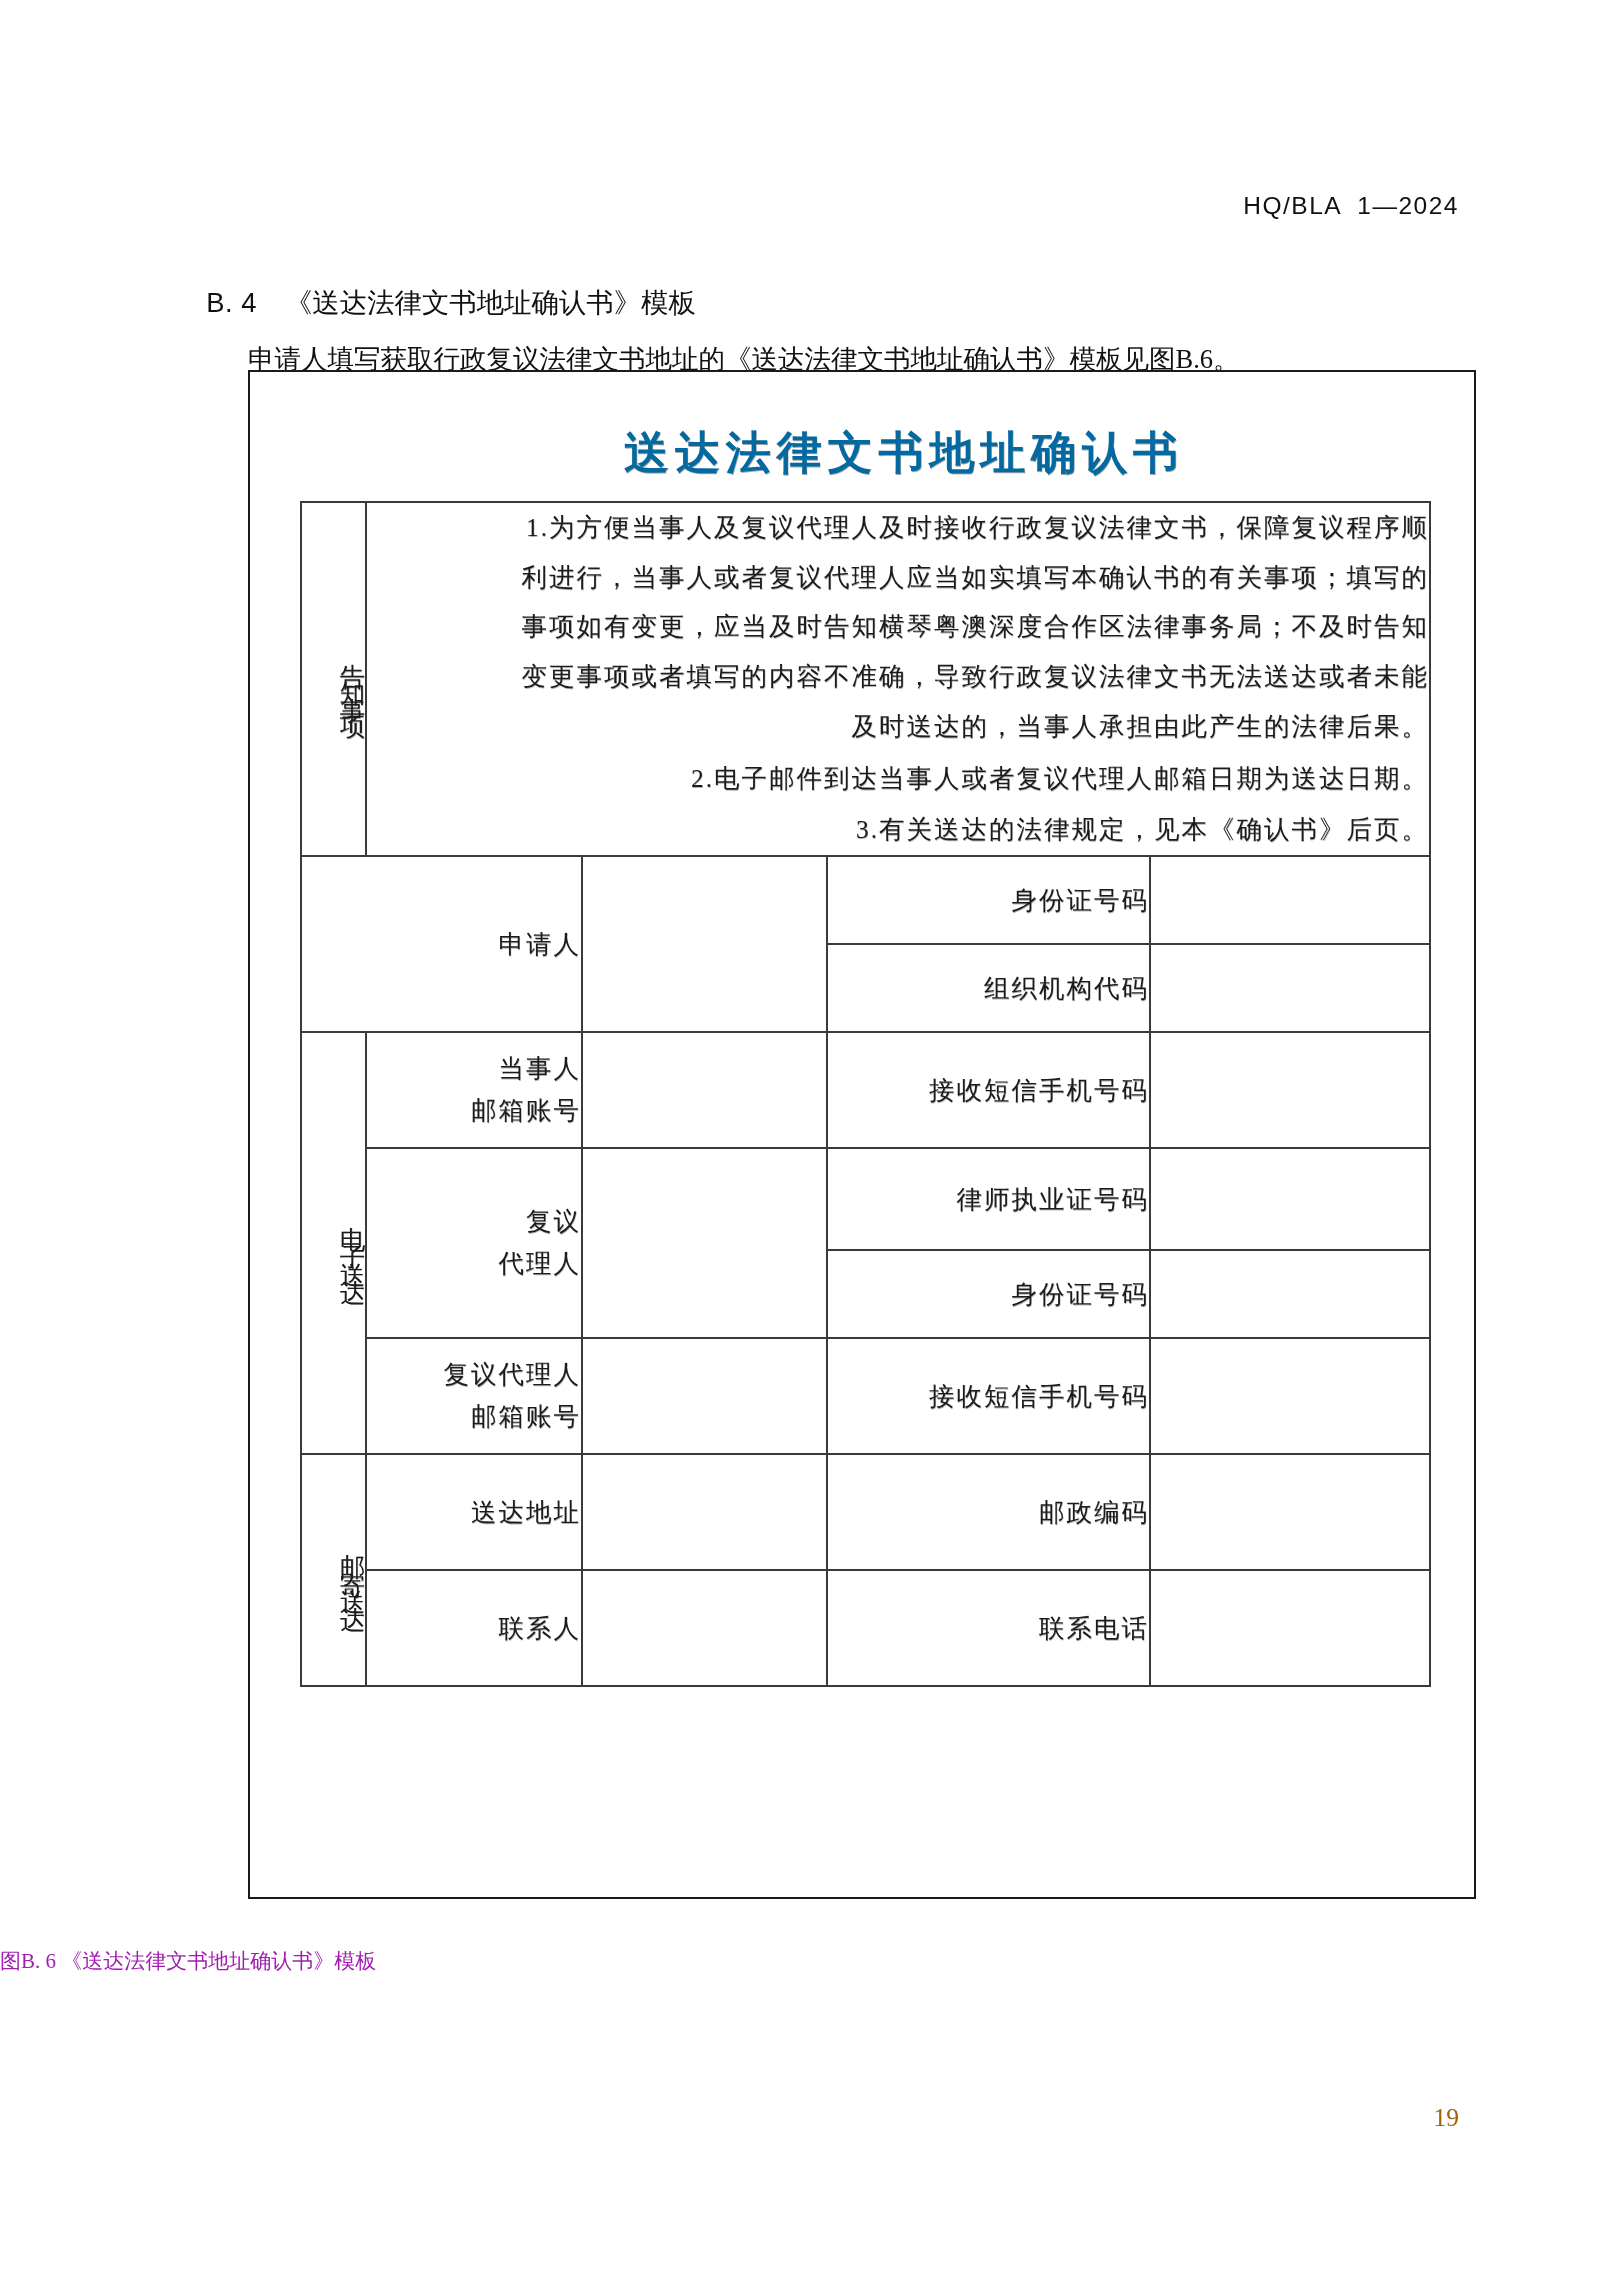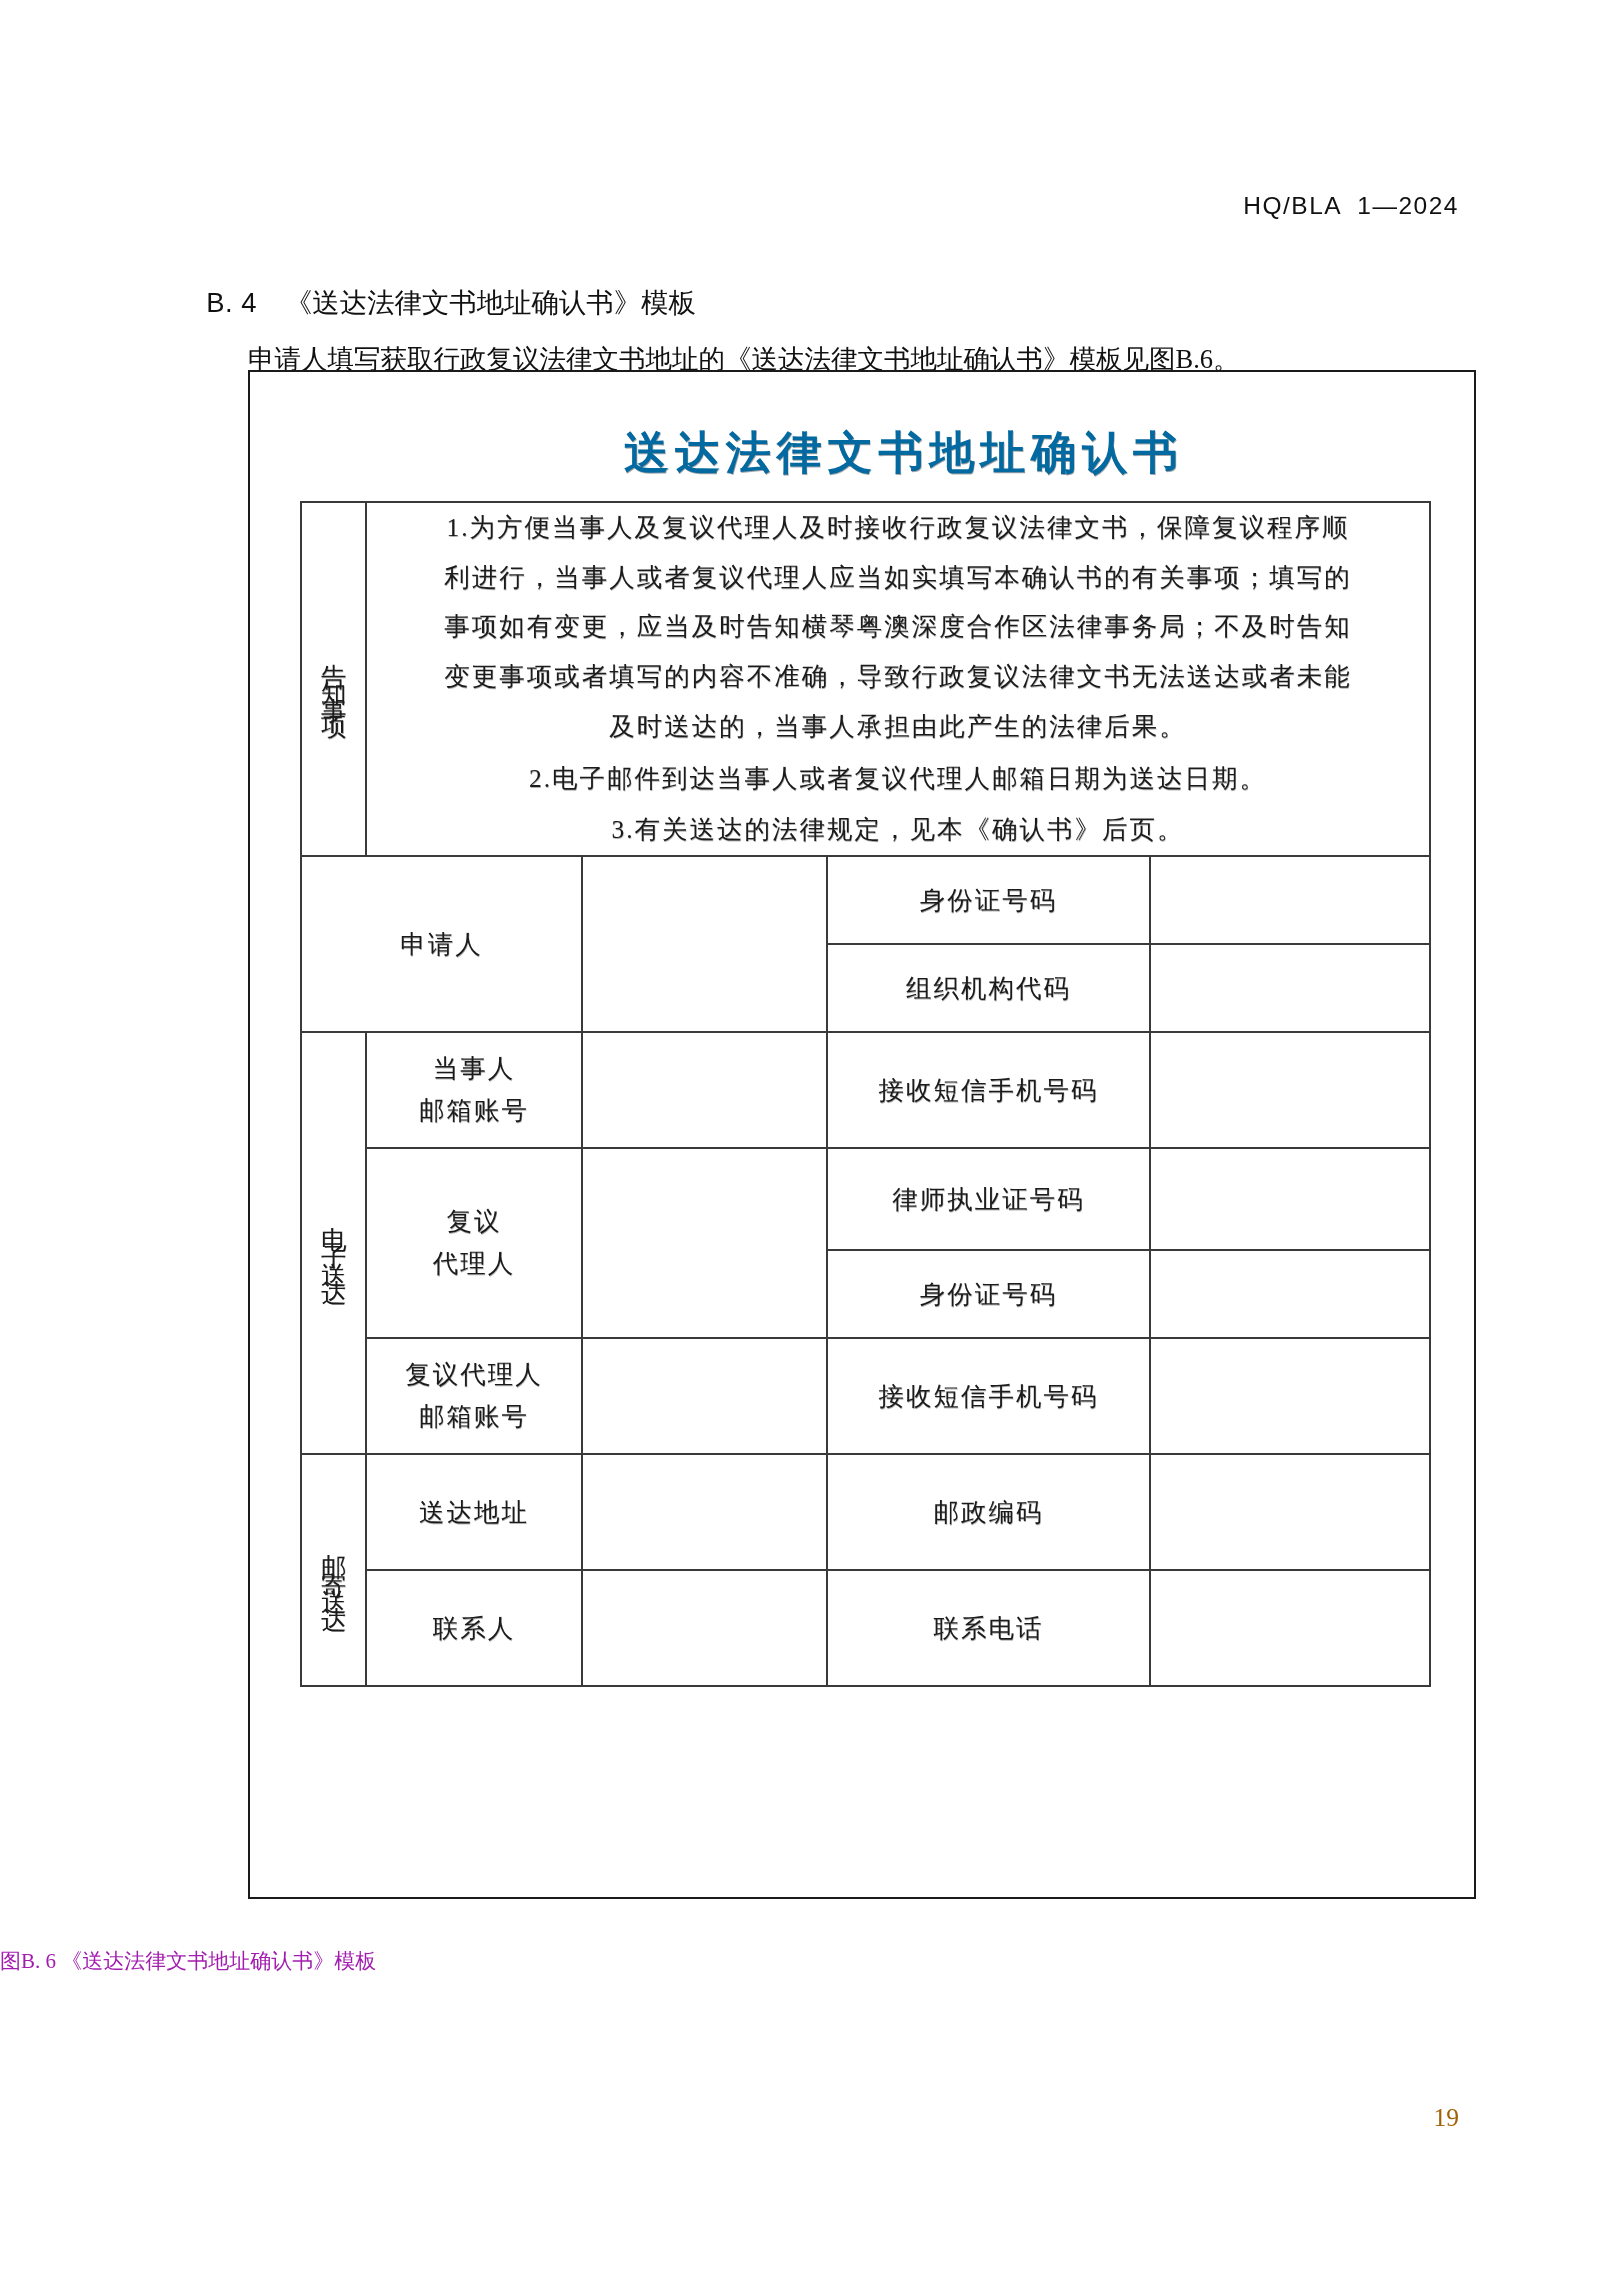--- a/index.html
+++ b/index.html
@@ -86,21 +86,21 @@
     left: 50px;
     width: 1129px;
     border-collapse: collapse;
     table-layout: fixed;
     color: #1b1b1b;
   }
   .form-table td {
     border: 2px solid #3a3a3a;
     padding: 0;
     vertical-align: middle;
-    text-align: center;
+    text-align: right;
     font-size: 25.5px;
     letter-spacing: 2px;
     text-shadow: 0.5px 0.5px 0 rgba(0,0,0,0.3);
   }
 
   
   .col-v     { width: 65px; }
   .col-lab   { width: 216px; }
   .col-val   { width: 245px; }
   .col-lab2  { width: 323px; }

